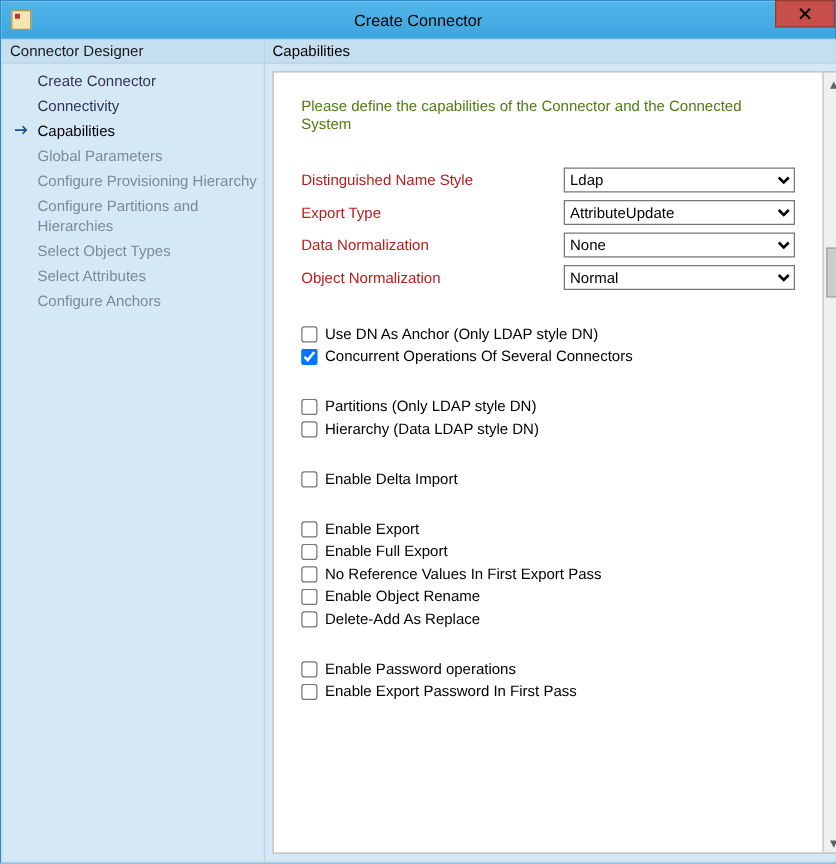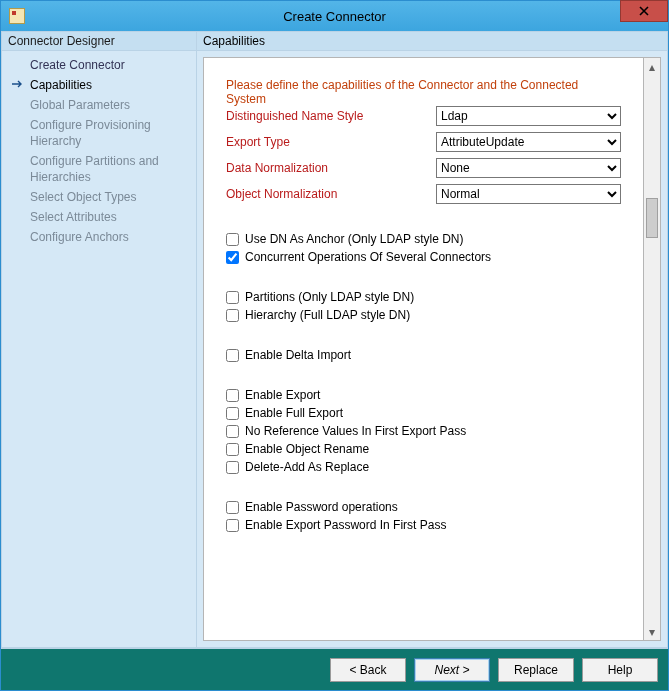--- a/index.html
+++ b/index.html
@@ -55,21 +55,21 @@
     background: #c84f49;
     border: 1px solid #933832;
     display: flex;
     align-items: center;
     justify-content: center;
   }
   .close-btn svg { width: 10px; height: 10px; }
   .body {
     flex: 1;
     display: flex;
-    flex-direction: column;
+    flex-direction: row;
     background: #d5e8f6;
   }
   .columns {
     flex: 1;
     display: flex;
     border: 1px solid #bad3e6;
     margin: 0;
   }
   .sidebar {
     width: 210px;
@@ -142,21 +142,22 @@
     display:flex; align-items:center; justify-content:center;
     color:#606060;
   }
   .vscroll .arrow.up { top:0; }
   .vscroll .arrow.down { bottom:0; }
   .vscroll .thumb {
     position:absolute; left:2px; right:2px; top: 140px; height: 40px;
     background:#cdcdcd; border:1px solid #a0a0a0;
   }
   .intro {
-    color: #c2410c;
+    margin-bottom: 28px;
+    color: #4d7c0f;
   }
   .form-row {
     display: flex;
     align-items: center;
     margin-bottom: 6px;
   }
   .form-label {
     width: 210px;
     color: #b91c1c;
   }
@@ -219,20 +220,21 @@
     </div>
   </div>
 
   <div class="body">
     <div class="columns">
 
       <div class="sidebar">
         <div class="sidebar-header">Connector Designer</div>
         <div class="nav">
           <div class="nav-item"><span>Create Connector</span></div>
+          <div class="nav-item"><span>Connectivity</span></div>
           <div class="nav-item active">
             <svg class="nav-arrow" viewBox="0 0 12 12">
                 <path d="M0 6 H9 M6 3 L9 6 L6 9" stroke="#1a4f8a" stroke-width="1.4" fill="none"></path>
               </svg>
             <span>Capabilities</span>
           </div>
           <div class="nav-item disabled"><span>Global Parameters</span></div>
           <div class="nav-item disabled"><span>Configure Provisioning Hierarchy</span></div>
           <div class="nav-item disabled"><span>Configure Partitions and Hierarchies</span></div>
           <div class="nav-item disabled"><span>Select Object Types</span></div>
@@ -277,21 +279,21 @@
               </label>
 
             <div class="group-gap"></div>
 
             <label class="chk-row">
                 <input type="checkbox" style="">
                 <span>Partitions (Only LDAP style DN)</span>
               </label>
             <label class="chk-row">
                 <input type="checkbox" style="">
-                <span>Hierarchy (Full LDAP style DN)</span>
+                <span>Hierarchy (Data LDAP style DN)</span>
               </label>
 
             <div class="group-gap"></div>
 
             <label class="chk-row">
                 <input type="checkbox" style="">
                 <span>Enable Delta Import</span>
               </label>
 
             <div class="group-gap"></div>

